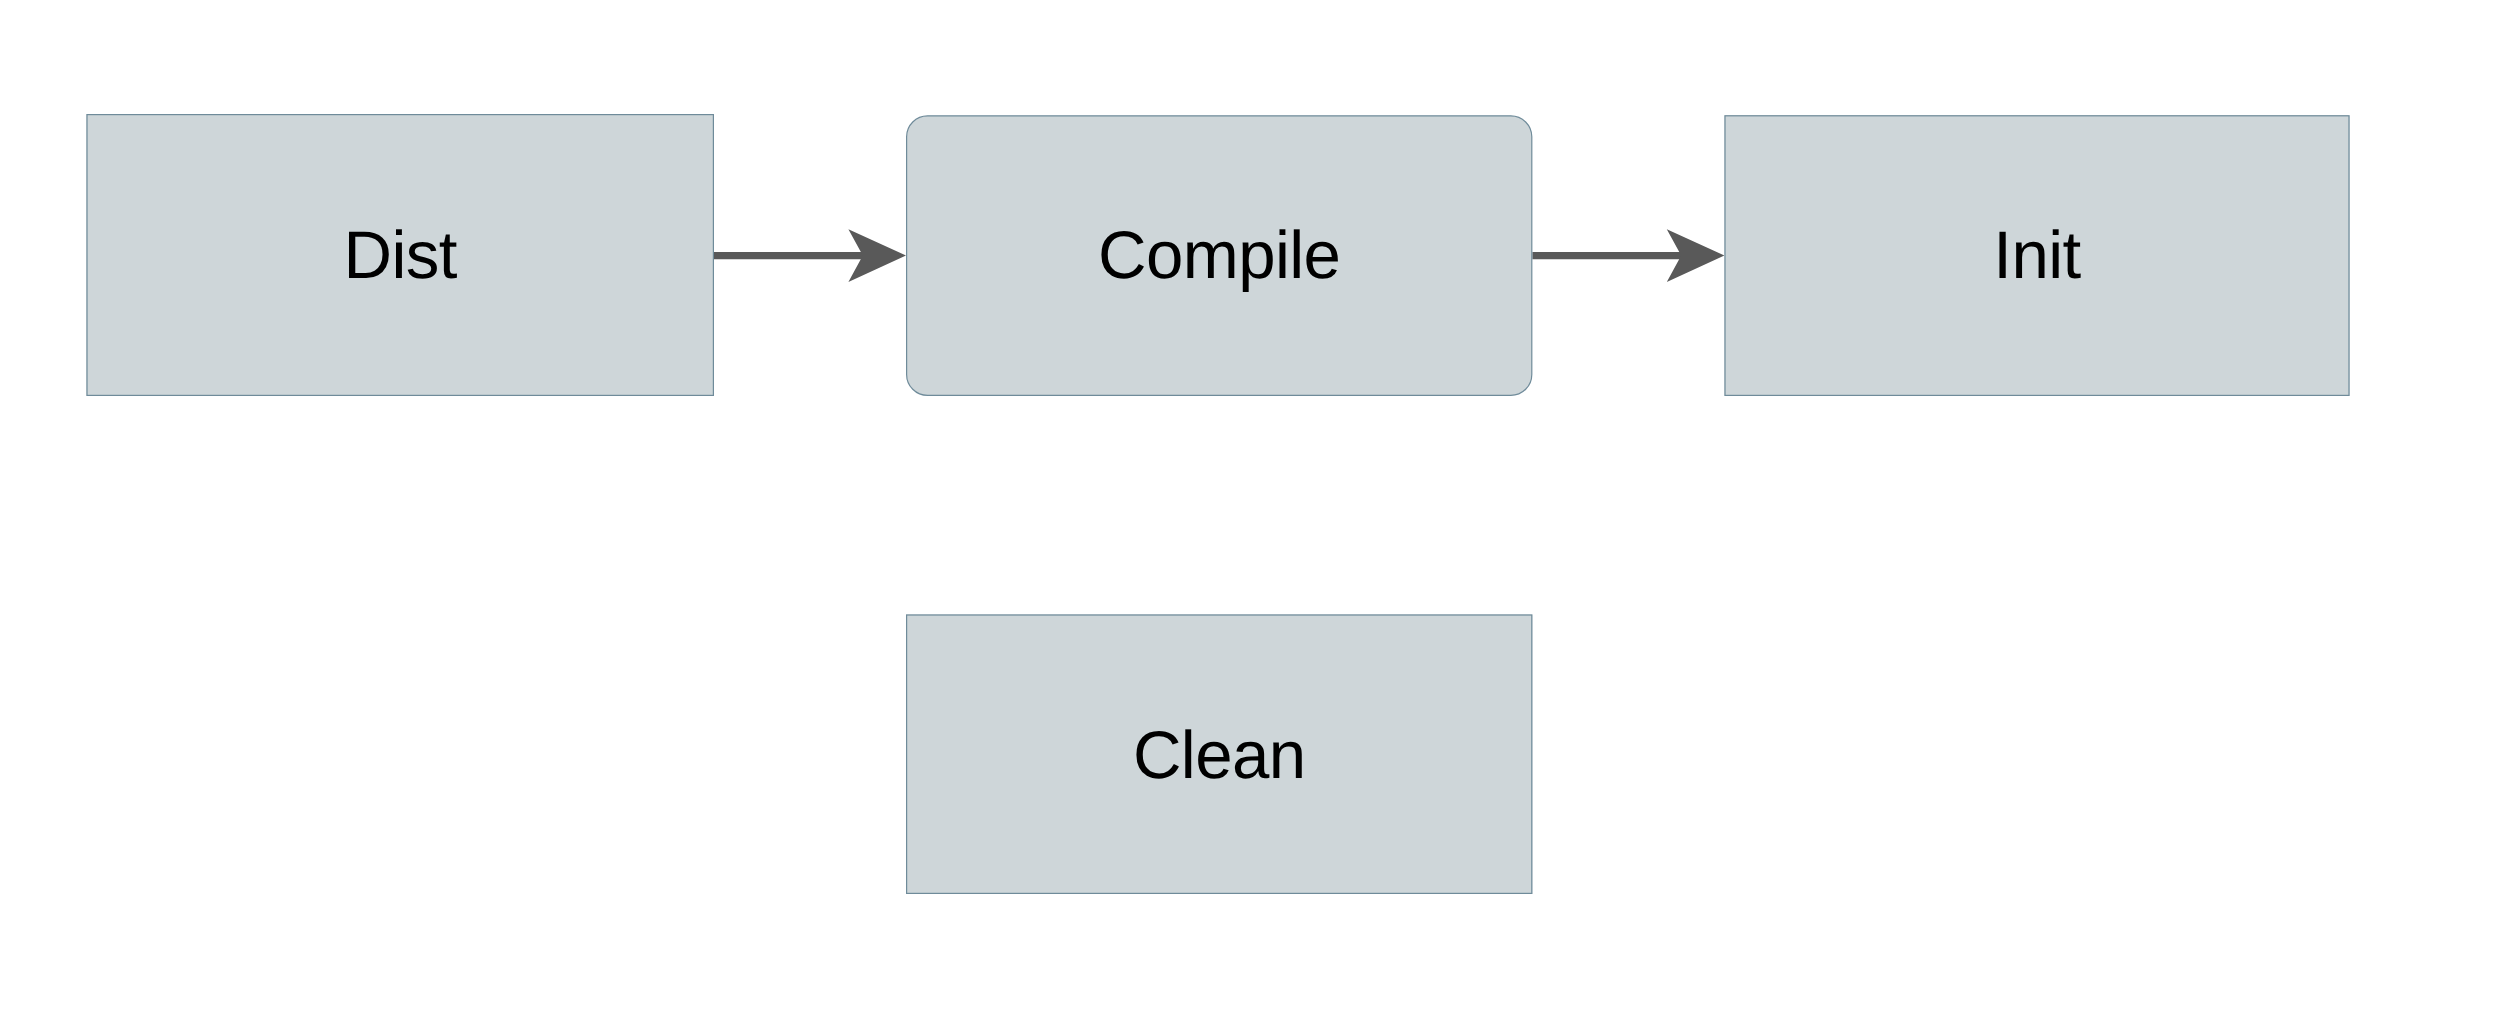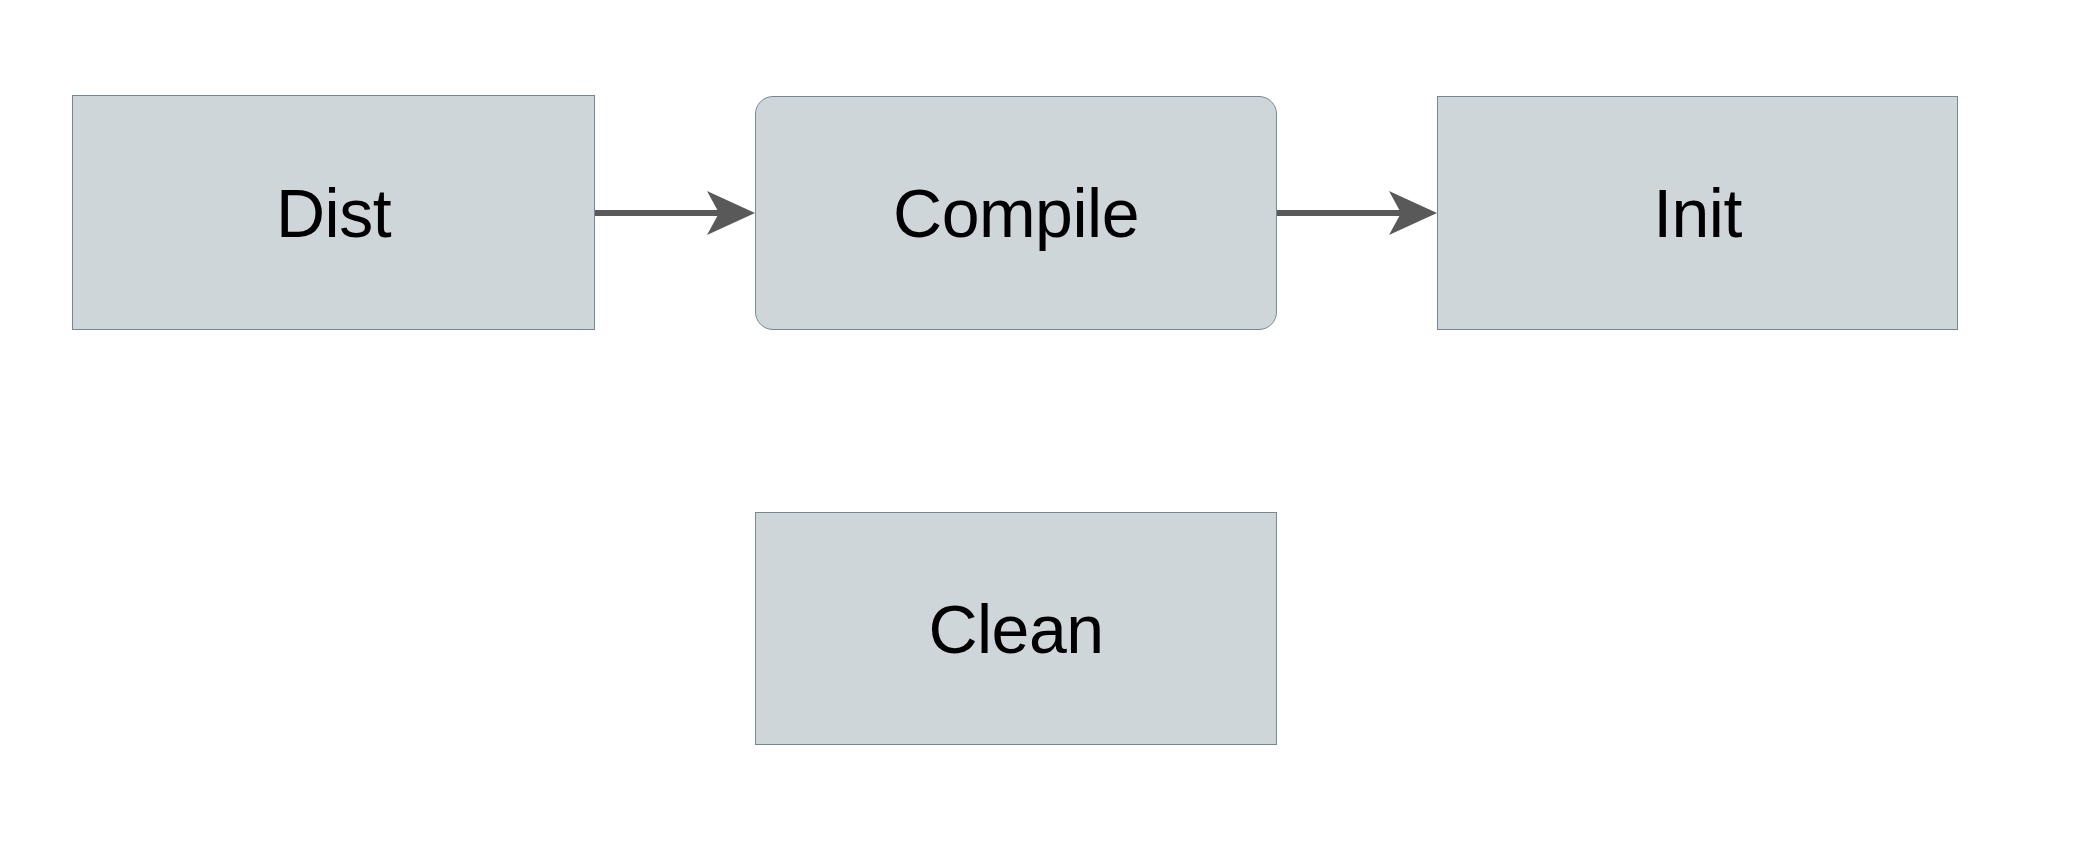--- a/index.html
+++ b/index.html
@@ -30,21 +30,21 @@
     position: absolute;
     box-sizing: border-box;
     background: #ced6d9;
     border: 1.6px solid #6f8b9a;
     display: flex;
     align-items: center;
     justify-content: center;
   }
   .node-label {
     font-family: "Liberation Sans", sans-serif;
-    font-size: 68px;
+    font-size: 56px;
     font-weight: 400;
     color: #000000;
     letter-spacing: -0.5px;
     line-height: 1;
     white-space: nowrap;
     -webkit-font-smoothing: antialiased;
   }
 </style>
 </head>
 <body>

